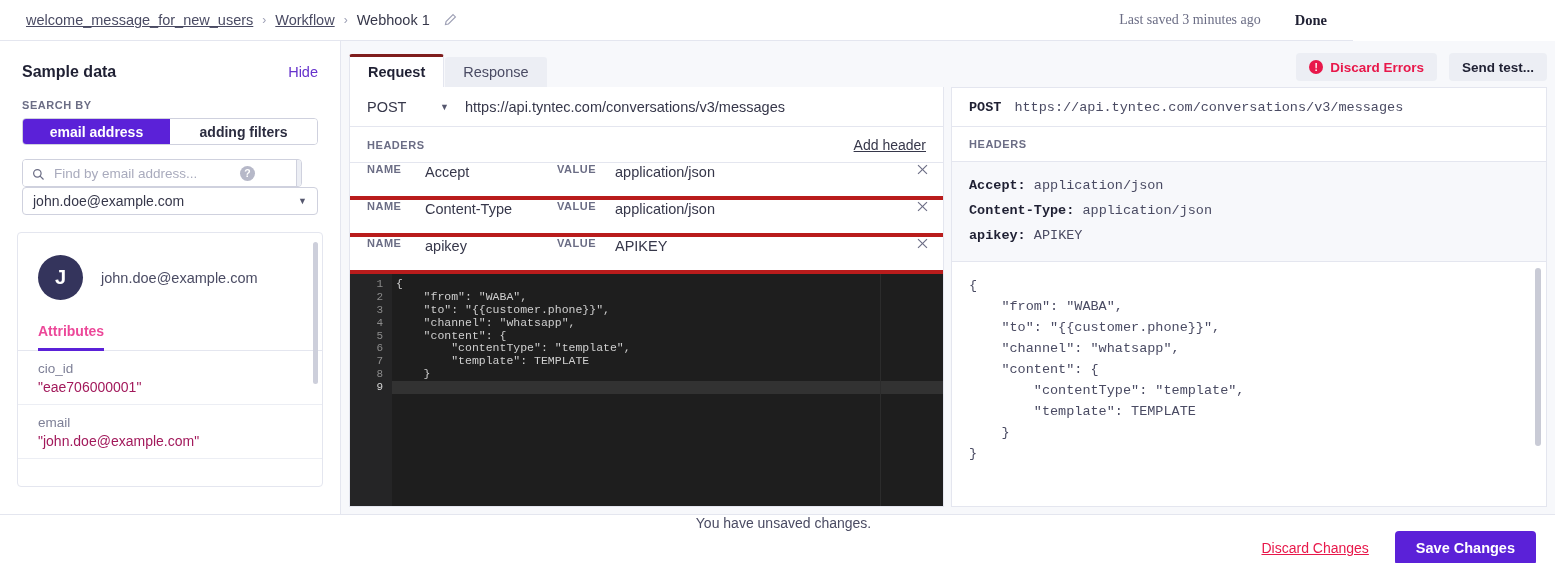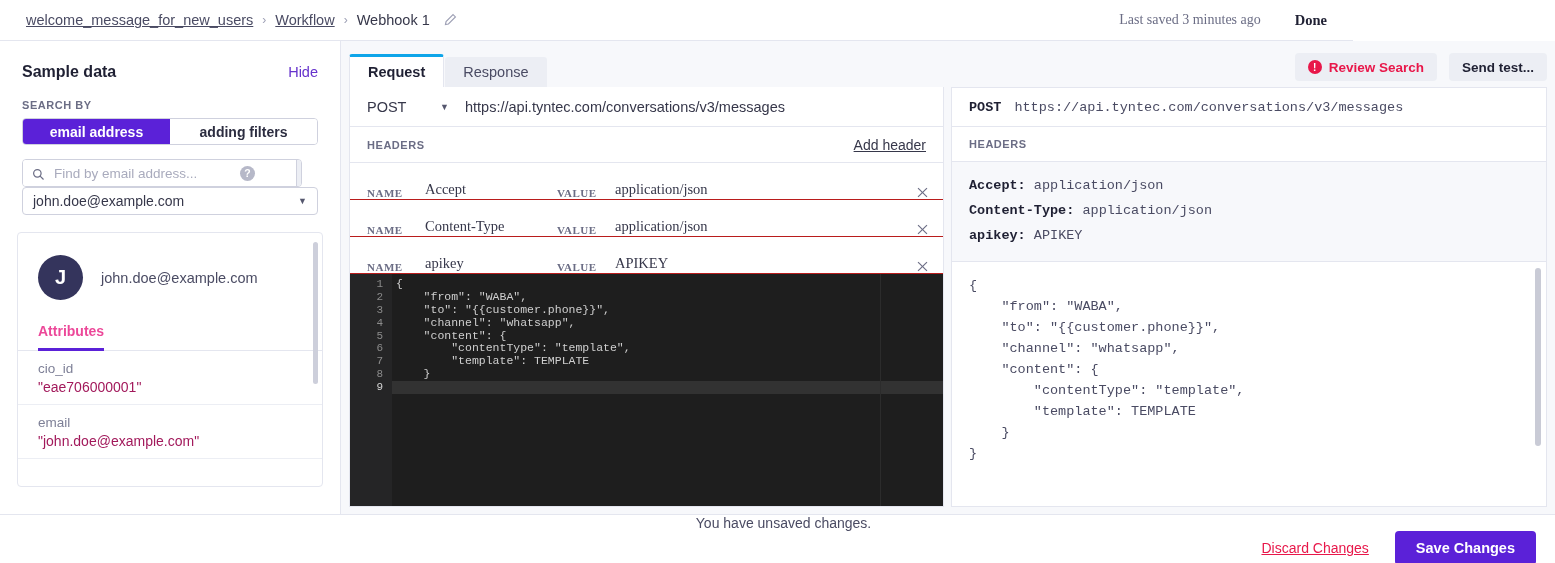--- a/index.html
+++ b/index.html
@@ -65,38 +65,38 @@
   .attr-key { font-size: 13.5px; color: #7e8097; margin-bottom: 3px; }
   .attr-val { font-size: 14px; color: #a2195b; }
   #sb-track { position: absolute; right: 4px; top: 9px; width: 5px; height: 238px; }
   #sb-thumb { width: 5px; height: 142px; border-radius: 3px; background: #cdcfdb; cursor: pointer; }
 
   
   #main { position: absolute; left: 341px; top: 41px; width: 1214px; height: 473px; background: #f7f8fb; }
   #main-head { height: 46px; display: flex; align-items: flex-end; padding: 0 8px 0 8px; position: relative; }
   #tabs { display: flex; align-items: flex-end; height: 46px; }
   .tab { padding: 0 18px; height: 30px; display: flex; align-items: center; font-size: 14.5px; cursor: pointer; border-radius: 3px 3px 0 0; }
-  .tab.active { background: #ffffff; color: #1f2033; font-weight: bold; border-top: 3px solid #0ea5e9; border-left: 1px solid #e4e6ef; border-right: 1px solid #e4e6ef; height: 33px; }
+  .tab.active { background: #ffffff; color: #1f2033; font-weight: bold; border-top: 3px solid #7f1d1d; border-left: 1px solid #e4e6ef; border-right: 1px solid #e4e6ef; height: 33px; }
   .tab.inactive { background: #eceef4; color: #4a4b63; margin-left: 1px; }
   #head-actions { margin-left: auto; display: flex; gap: 12px; align-items: center; padding-bottom: 6px; }
   .hbtn { height: 28px; padding: 0 13px; border-radius: 4px; background: #eceef4; border: none; font-size: 13.5px; font-weight: bold; color: #1f2033; cursor: pointer; display: flex; align-items: center; gap: 7px; font-family: inherit; }
   #review-errors-btn { color: #e8174a; }
   .err-icon { width: 14px; height: 14px; border-radius: 50%; background: #e8174a; color: #fff; font-size: 10px; font-weight: bold; display: flex; align-items: center; justify-content: center; }
 
   #cols { position: absolute; left: 8px; top: 46px; width: 1198px; height: 420px; display: flex; gap: 7px; }
 
   
   #req-col { width: 595px; background: #fff; border: 1px solid #e4e6ef; border-top: none; display: flex; flex-direction: column; }
   #url-row { height: 40px; display: flex; align-items: center; border-bottom: 1px solid #e4e6ef; }
   #method-sel { width: 113px; display: flex; align-items: center; padding-left: 17px; font-size: 14.5px; color: #36374a; cursor: pointer; }
   #method-sel .caret { margin-left: auto; margin-right: 14px; font-size: 9px; color: #55576e; }
   #url-input { flex: 1; border: none; outline: none; font-size: 14.5px; color: #36374a; font-family: inherit; background: transparent; padding-right: 14px; }
   #hdr-label-row { height: 36px; display: flex; align-items: center; padding: 0 17px; border-bottom: 1px solid #e4e6ef; }
   #add-header { margin-left: auto; font-size: 14px; color: #36374a; text-decoration: underline; cursor: pointer; }
-  .hdr-row { height: 37px; display: flex; align-items: flex-end; border-bottom: 1px solid #b91c1c; padding-left: 17px; font-family: Liberation Serif, serif; }
+  .hdr-row { height: 37px; display: flex; align-items: flex-start; border-bottom: 4px solid #b91c1c; padding-left: 17px; }
   .hdr-tag { font-size: 11px; font-weight: bold; letter-spacing: .5px; color: #6b6d85; width: 56px; flex: none; }
   .hdr-name { font-size: 14.5px; color: #36374a; width: 134px; flex: none; border: none; outline: none; background: transparent; font-family: inherit; }
   .hdr-value { font-size: 14.5px; color: #36374a; flex: 1; border: none; outline: none; background: transparent; font-family: inherit; }
   .hdr-x { width: 42px; flex: none; display: flex; align-items: center; justify-content: center; cursor: pointer; }
 
   #editor { flex: 1; background: #1e1e1e; display: flex; position: relative; overflow: hidden; }
   #gutter { width: 42px; flex: none; background: #252526; padding-top: 4px; }
   .ln { height: 12.9px; line-height: 12.9px; text-align: right; padding-right: 9px; font-size: 11px; color: #8b8b8b; font-family: "Liberation Mono", monospace; }
   .ln.cur { color: #d4d4d4; }
   #code { flex: 1; padding-top: 4px; position: relative; }
@@ -207,21 +207,21 @@
 
 <div id="main">
   <div id="main-head">
     <div id="tabs">
       <div class="tab active">Request</div>
       <div class="tab inactive">Response</div>
     </div>
     <div id="head-actions">
       <button class="hbtn" id="review-errors-btn">
         <span class="err-icon">!</span>
-        <span>Review Search</span>
+        <span>Discard Errors</span>
       </button>
       <button class="hbtn">Send test...</button>
     </div>
   </div>
 
   <div id="cols">
 
     <div id="req-col">
       <div id="url-row">
         <div id="method-sel">

